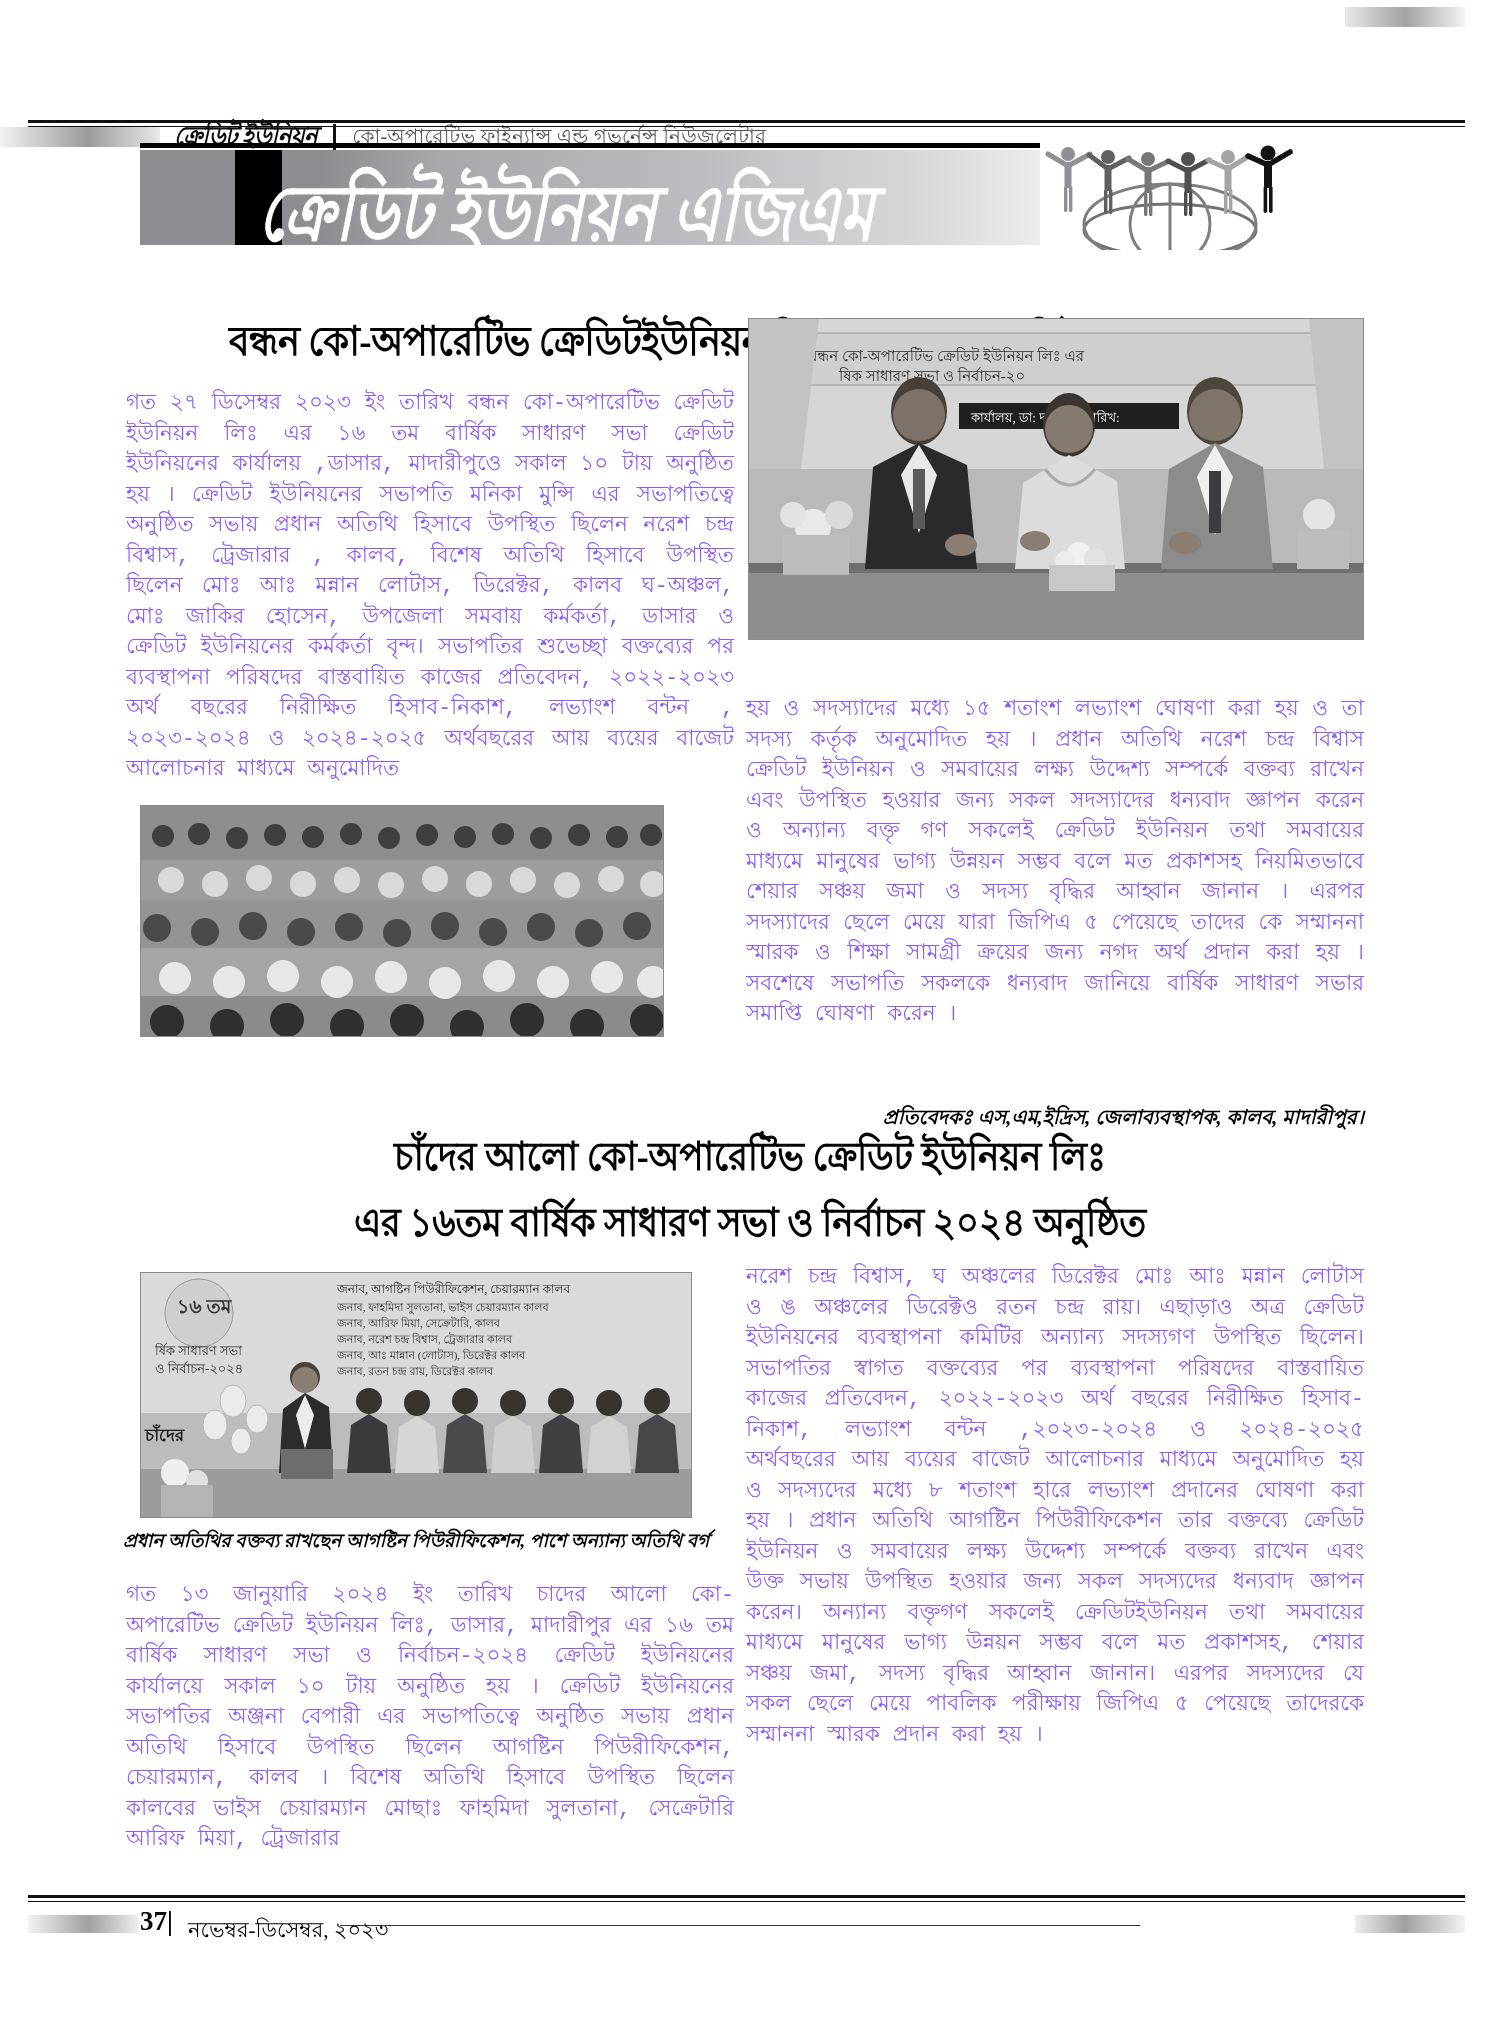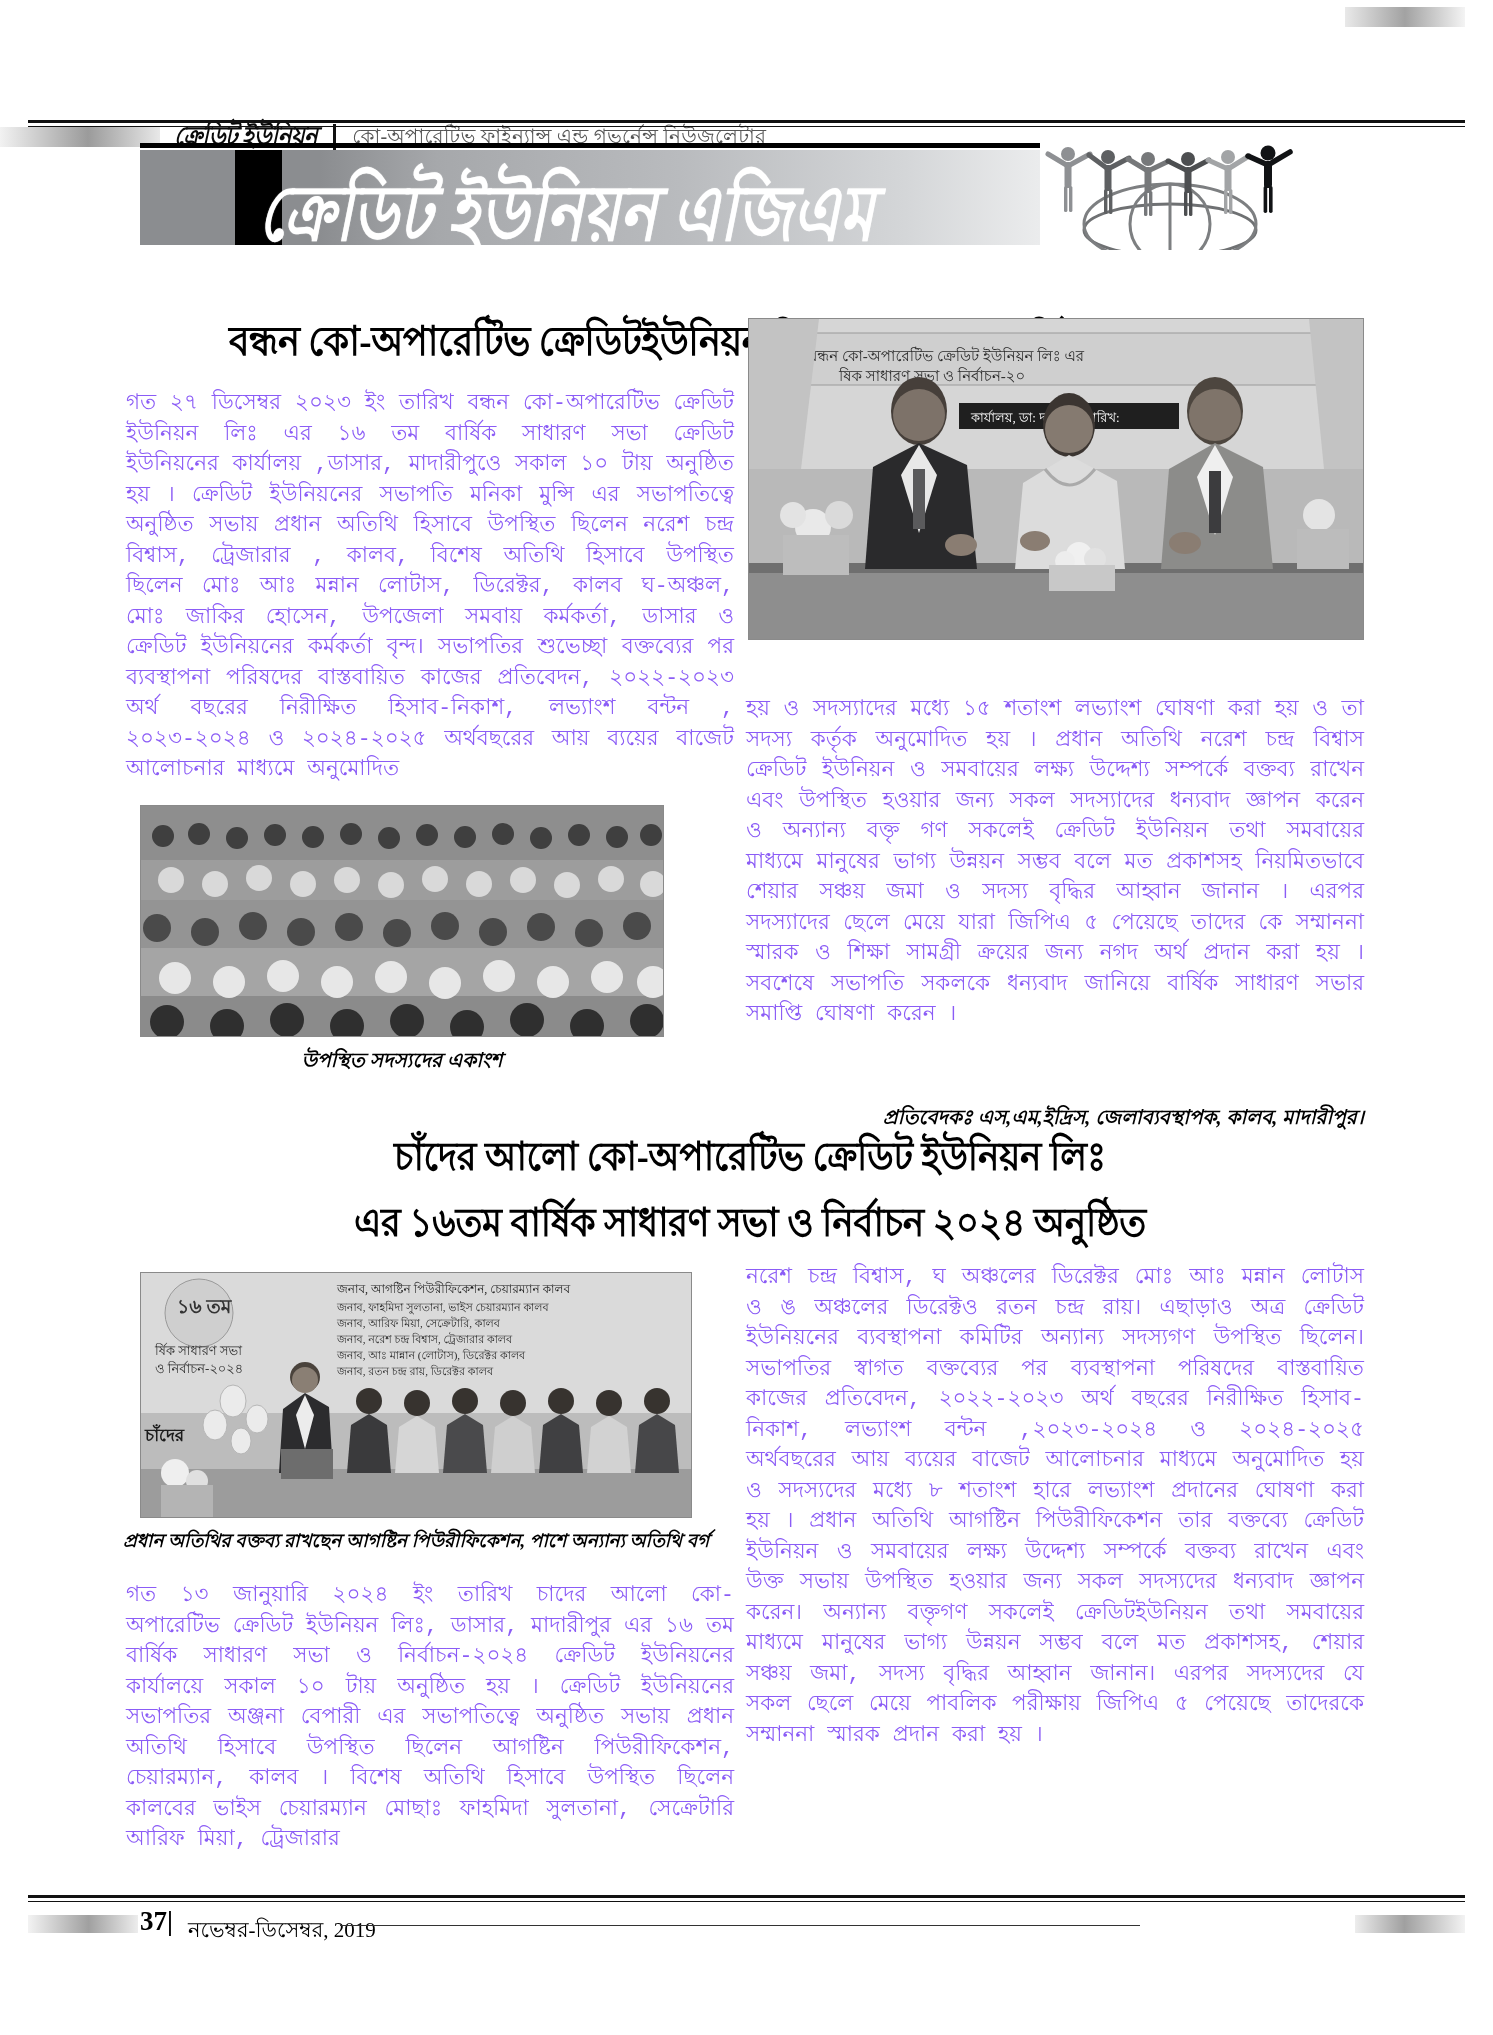--- a/index.html
+++ b/index.html
@@ -421,21 +421,20 @@
           <circle cx="206" cy="220" r="17"></circle>
             <circle cx="266" cy="215" r="17"></circle>
             <circle cx="326" cy="221" r="17"></circle>
           <circle cx="386" cy="214" r="17"></circle>
             <circle cx="446" cy="220" r="17"></circle>
             <circle cx="506" cy="215" r="17"></circle>
         </g>
       </g>
     </svg>
   </div>
-  <div class="caption" id="cap-audience">উপস্থিত সদস্যদের একাংশ</div>
 
   <div class="col" id="a1-col-right">হয় ও সদস্যাদের মধ্যে ১৫ শতাংশ লভ্যাংশ ঘোষণা করা হয় ও তা সদস্য কর্তৃক অনুমোদিত হয় । প্রধান অতিথি নরেশ চন্দ্র বিশ্বাস ক্রেডিট ইউনিয়ন ও সমবায়ের লক্ষ্য উদ্দেশ্য সম্পর্কে বক্তব্য রাখেন এবং উপস্থিত হওয়ার জন্য সকল সদস্যাদের ধন্যবাদ জ্ঞাপন করেন ও অন্যান্য বক্তৃ গণ সকলেই ক্রেডিট ইউনিয়ন তথা সমবায়ের মাধ্যমে মানুষের ভাগ্য উন্নয়ন সম্ভব বলে মত প্রকাশসহ নিয়মিতভাবে শেয়ার সঞ্চয় জমা ও সদস্য বৃদ্ধির আহ্বান জানান । এরপর সদস্যাদের ছেলে মেয়ে যারা জিপিএ ৫ পেয়েছে তাদের কে সম্মাননা স্মারক ও শিক্ষা সামগ্রী ক্রয়ের জন্য নগদ অর্থ প্রদান করা হয় । সবশেষে সভাপতি সকলকে ধন্যবাদ জানিয়ে বার্ষিক সাধারণ সভার সমাপ্তি ঘোষণা করেন ।</div>
   <div class="byline">প্রতিবেদকঃ এস,এম,ইদ্রিস, জেলাব্যবস্থাপক, কালব, মাদারীপুর।</div>
 
   <div class="headline2">
     <div>চাঁদের আলো কো-অপারেটিভ ক্রেডিট ইউনিয়ন লিঃ</div>
     <div>এর ১৬তম বার্ষিক সাধারণ সভা ও নির্বাচন ২০২৪ অনুষ্ঠিত</div>
   </div>
 
   <div class="photo" id="photo-chander">
@@ -515,16 +514,16 @@
   <div class="caption" id="cap-chander">প্রধান অতিথির বক্তব্য রাখছেন আগষ্টিন পিউরীফিকেশন, পাশে অন্যান্য অতিথি বর্গ</div>
 
   <div class="col" id="a2-col-left">গত ১৩ জানুয়ারি ২০২৪ ইং তারিখ চাদের আলো কো-অপারেটিভ ক্রেডিট ইউনিয়ন লিঃ, ডাসার, মাদারীপুর এর ১৬ তম বার্ষিক সাধারণ সভা ও নির্বাচন-২০২৪ ক্রেডিট ইউনিয়নের কার্যালয়ে সকাল ১০ টায় অনুষ্ঠিত হয় । ক্রেডিট ইউনিয়নের সভাপতির অঞ্জনা বেপারী এর সভাপতিত্বে অনুষ্ঠিত সভায় প্রধান অতিথি হিসাবে উপস্থিত ছিলেন আগষ্টিন পিউরীফিকেশন, চেয়ারম্যান, কালব । বিশেষ অতিথি হিসাবে উপস্থিত ছিলেন কালবের ভাইস চেয়ারম্যান মোছাঃ ফাহমিদা সুলতানা, সেক্রেটারি আরিফ মিয়া, ট্রেজারার</div>
   <div class="col" id="a2-col-right">নরেশ চন্দ্র বিশ্বাস, ঘ অঞ্চলের ডিরেক্টর মোঃ আঃ মন্নান লোটাস ও ঙ অঞ্চলের ডিরেক্টও রতন চন্দ্র রায়। এছাড়াও অত্র ক্রেডিট ইউনিয়নের ব্যবস্থাপনা কমিটির অন্যান্য সদস্যগণ উপস্থিত ছিলেন। সভাপতির স্বাগত বক্তব্যের পর ব্যবস্থাপনা পরিষদের বাস্তবায়িত কাজের প্রতিবেদন, ২০২২-২০২৩ অর্থ বছরের নিরীক্ষিত হিসাব-নিকাশ, লভ্যাংশ বন্টন ,২০২৩-২০২৪ ও ২০২৪-২০২৫ অর্থবছরের আয় ব্যয়ের বাজেট আলোচনার মাধ্যমে অনুমোদিত হয় ও সদস্যদের মধ্যে ৮ শতাংশ হারে লভ্যাংশ প্রদানের ঘোষণা করা হয় । প্রধান অতিথি আগষ্টিন পিউরীফিকেশন তার বক্তব্যে ক্রেডিট ইউনিয়ন ও সমবায়ের লক্ষ্য উদ্দেশ্য সম্পর্কে বক্তব্য রাখেন এবং উক্ত সভায় উপস্থিত হওয়ার জন্য সকল সদস্যদের ধন্যবাদ জ্ঞাপন করেন। অন্যান্য বক্তৃগণ সকলেই ক্রেডিটইউনিয়ন তথা সমবায়ের মাধ্যমে মানুষের ভাগ্য উন্নয়ন সম্ভব বলে মত প্রকাশসহ, শেয়ার সঞ্চয় জমা, সদস্য বৃদ্ধির আহ্বান জানান। এরপর সদস্যদের যে সকল ছেলে মেয়ে পাবলিক পরীক্ষায় জিপিএ ৫ পেয়েছে তাদেরকে সম্মাননা স্মারক প্রদান করা হয় ।</div>
 
   <div class="frame-bottom"></div>
   <div class="frame-bottom2"></div>
   <div class="foot-grad-l"></div>
   <div class="foot-grad-r"></div>
   <div class="foot-pageno">37|</div>
-  <div class="foot-date">নভেম্বর-ডিসেম্বর, 2019</div>
+  <div class="foot-date">নভেম্বর-ডিসেম্বর, ২০২৩</div>
   <div class="foot-rule"></div>
 
 </div>
 
 </body></html>

